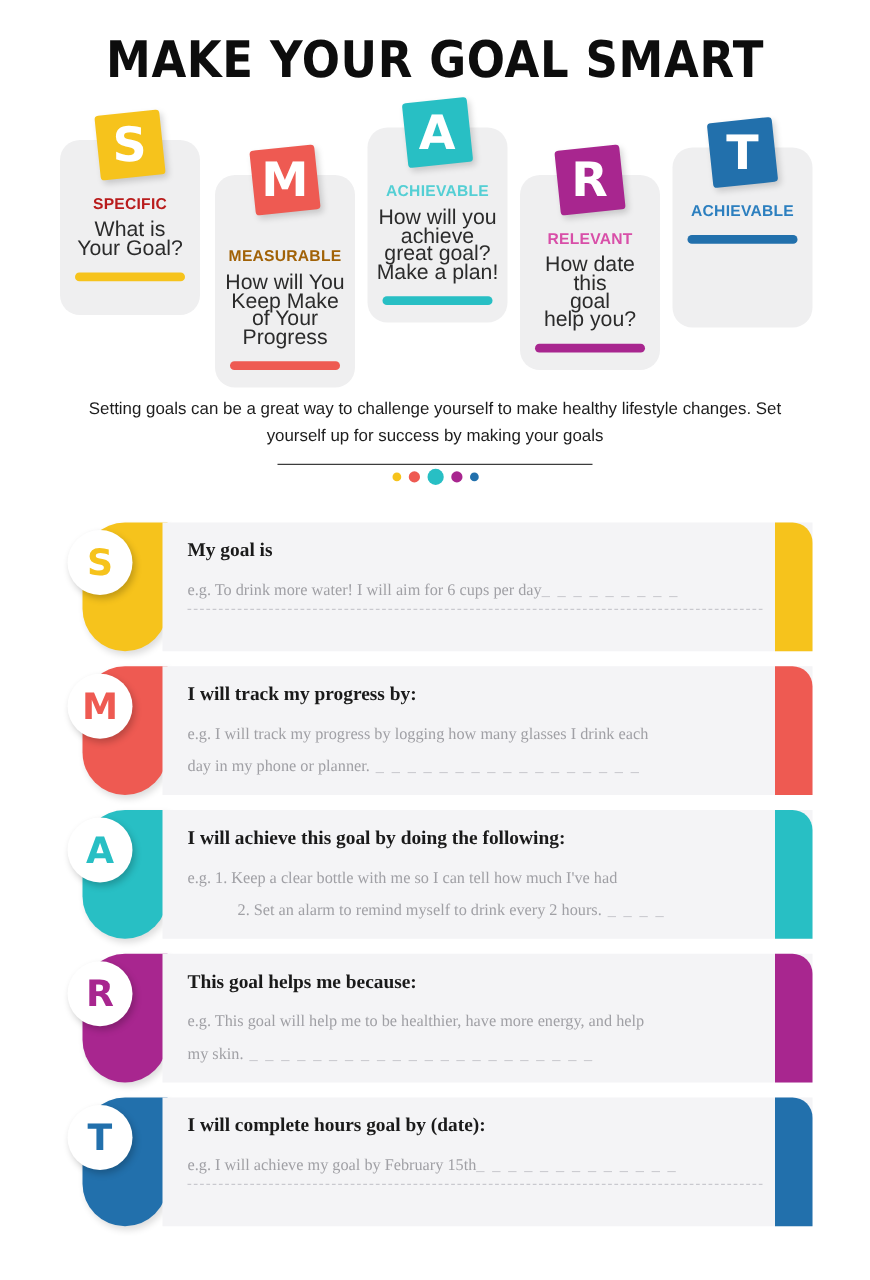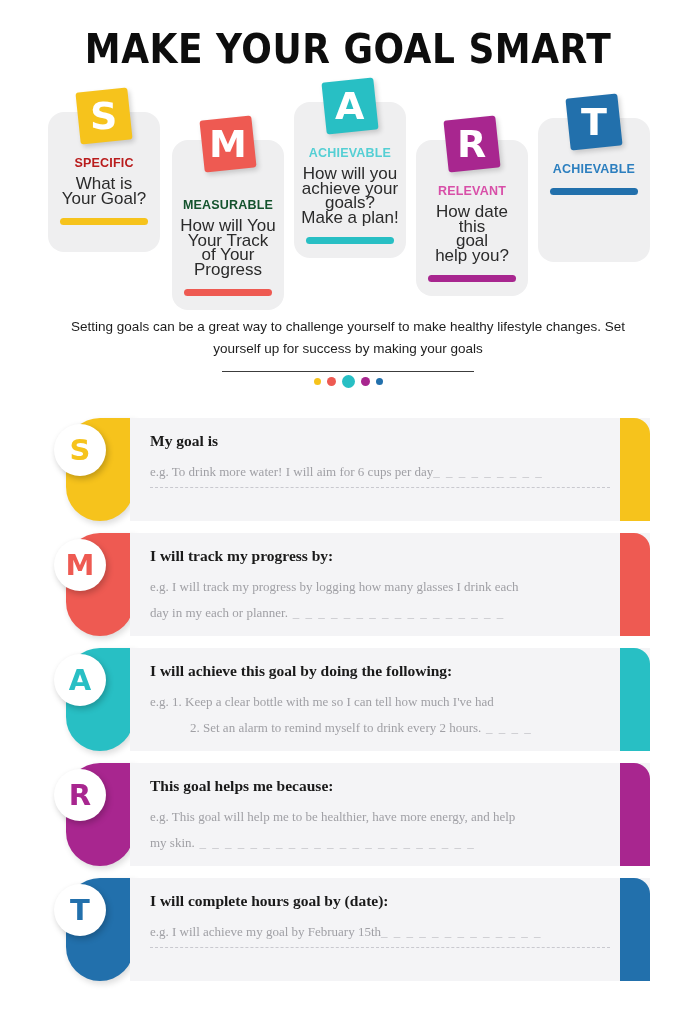--- a/index.html
+++ b/index.html
@@ -229,36 +229,36 @@
       <div class="card-desc">
         <div>What is</div>
         <div>Your Goal?</div>
       </div>
       <div class="card-bar" style="background: rgb(246, 195, 28);"></div>
     </div>
     <div class="card" style="left: 172px; top: 42px; min-height: 144px;">
       <div class="card-badge" style="background: rgb(238, 90, 82);">
         <span>M</span>
       </div>
-      <div class="card-title" style="color: #14532d; margin-top: 22px;">MEASURABLE</div>
+      <div class="card-title" style="color: #a16207; margin-top: 22px;">MEASURABLE</div>
       <div class="card-desc">
         <div>How will You</div>
-        <div>Your Track</div>
+        <div>Keep Make</div>
         <div>of Your Progress</div>
       </div>
       <div class="card-bar" style="background: rgb(238, 90, 82);"></div>
     </div>
     <div class="card" style="left: 294px; top: 4px; min-height: 144px;">
       <div class="card-badge" style="background: rgb(40, 191, 196);">
         <span>A</span>
       </div>
       <div class="card-title" style="color: rgb(84, 207, 212);">ACHIEVABLE</div>
       <div class="card-desc">
         <div>How will you</div>
-        <div>achieve your goals?</div>
+        <div>achieve great goal?</div>
         <div>Make a plan!</div>
       </div>
       <div class="card-bar" style="background: rgb(40, 191, 196);"></div>
     </div>
     <div class="card" style="left: 416px; top: 42px; min-height: 144px;">
       <div class="card-badge" style="background: rgb(168, 38, 143);">
         <span>R</span>
       </div>
       <div class="card-title" style="color: rgb(216, 79, 168);">RELEVANT</div>
       <div class="card-desc">
@@ -304,21 +304,21 @@
     <div class="row">
       <div class="row-panel"></div>
       <div class="row-tab" style="background: rgb(238, 90, 82);"></div>
       <div class="row-circle">
         <span style="color: rgb(238, 90, 82);">M</span>
       </div>
       <div class="row-right" style="background: rgb(238, 90, 82);"></div>
       <div class="row-content">
         <div class="row-heading">I will track my progress by:</div>
         <div class="row-example"><span>e.g. I will track my progress by logging how many glasses I drink each</span></div>
-        <div class="row-example"><span>day in my each or planner.</span><span class="fill"> _ _ _ _ _ _ _ _ _ _ _ _ _ _ _ _ _</span></div>
+        <div class="row-example"><span>day in my phone or planner.</span><span class="fill"> _ _ _ _ _ _ _ _ _ _ _ _ _ _ _ _ _</span></div>
       </div>
     </div>
     <div class="row">
       <div class="row-panel"></div>
       <div class="row-tab" style="background: rgb(40, 191, 196);"></div>
       <div class="row-circle">
         <span style="color: rgb(40, 191, 196);">A</span>
       </div>
       <div class="row-right" style="background: rgb(40, 191, 196);"></div>
       <div class="row-content">

